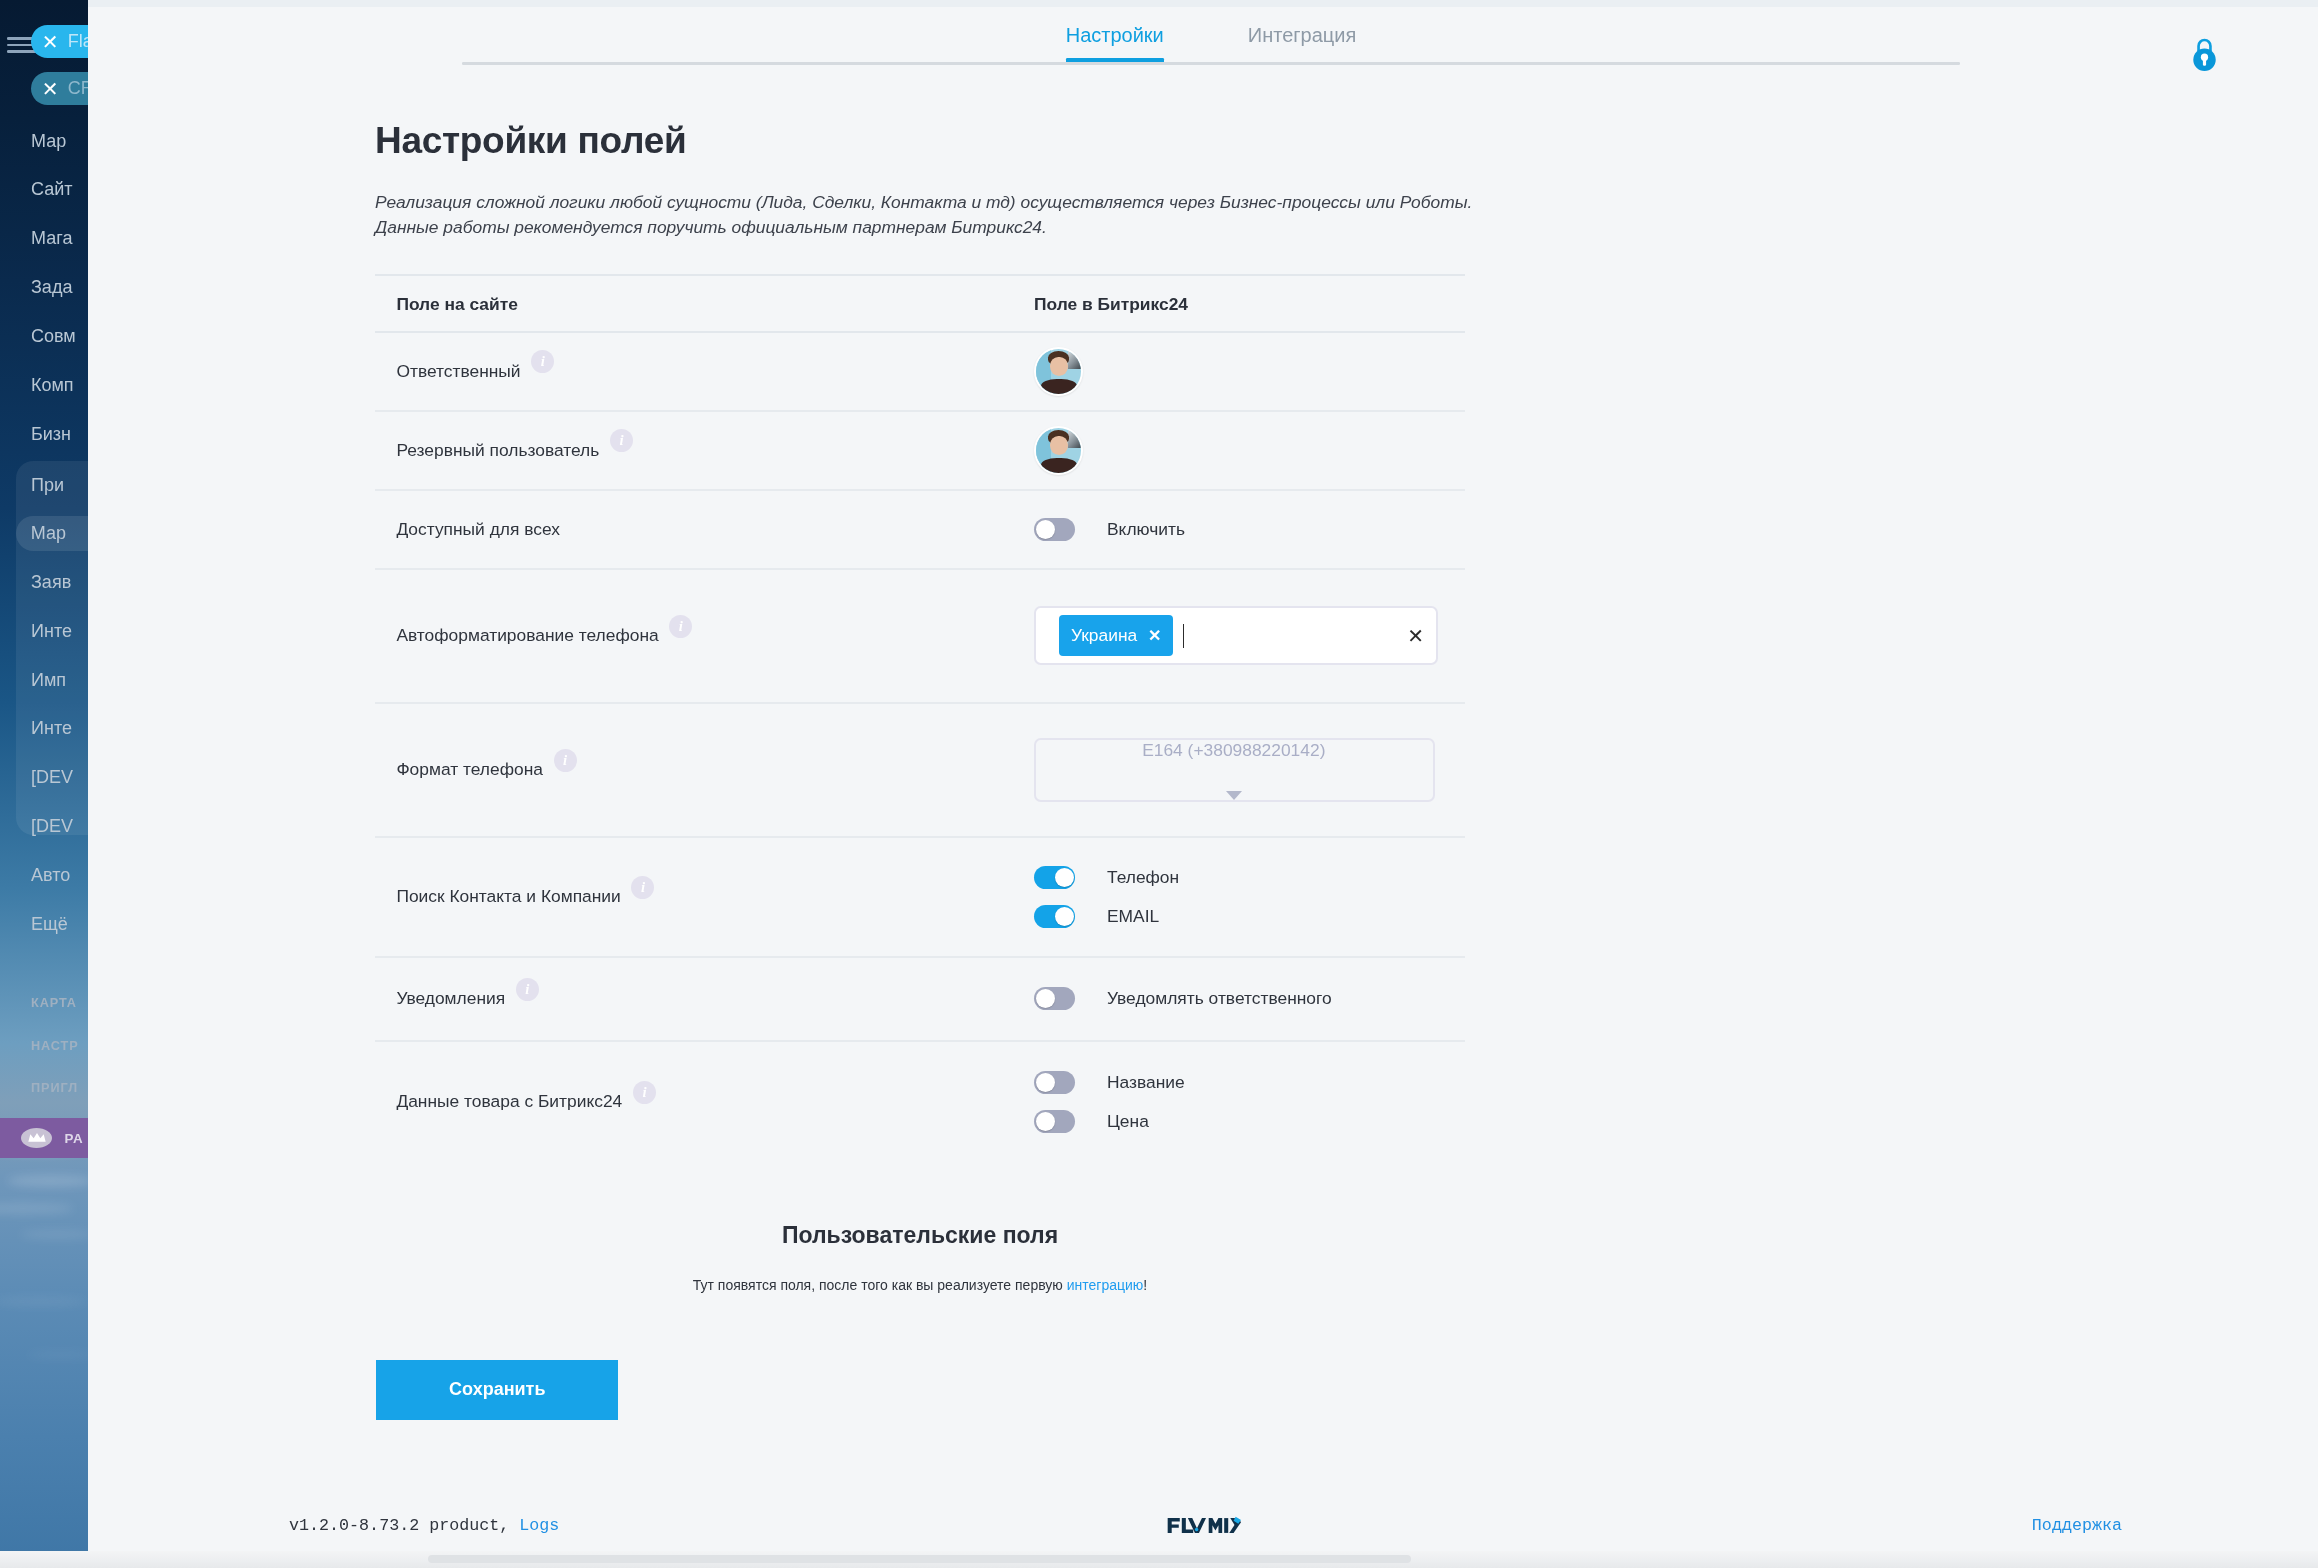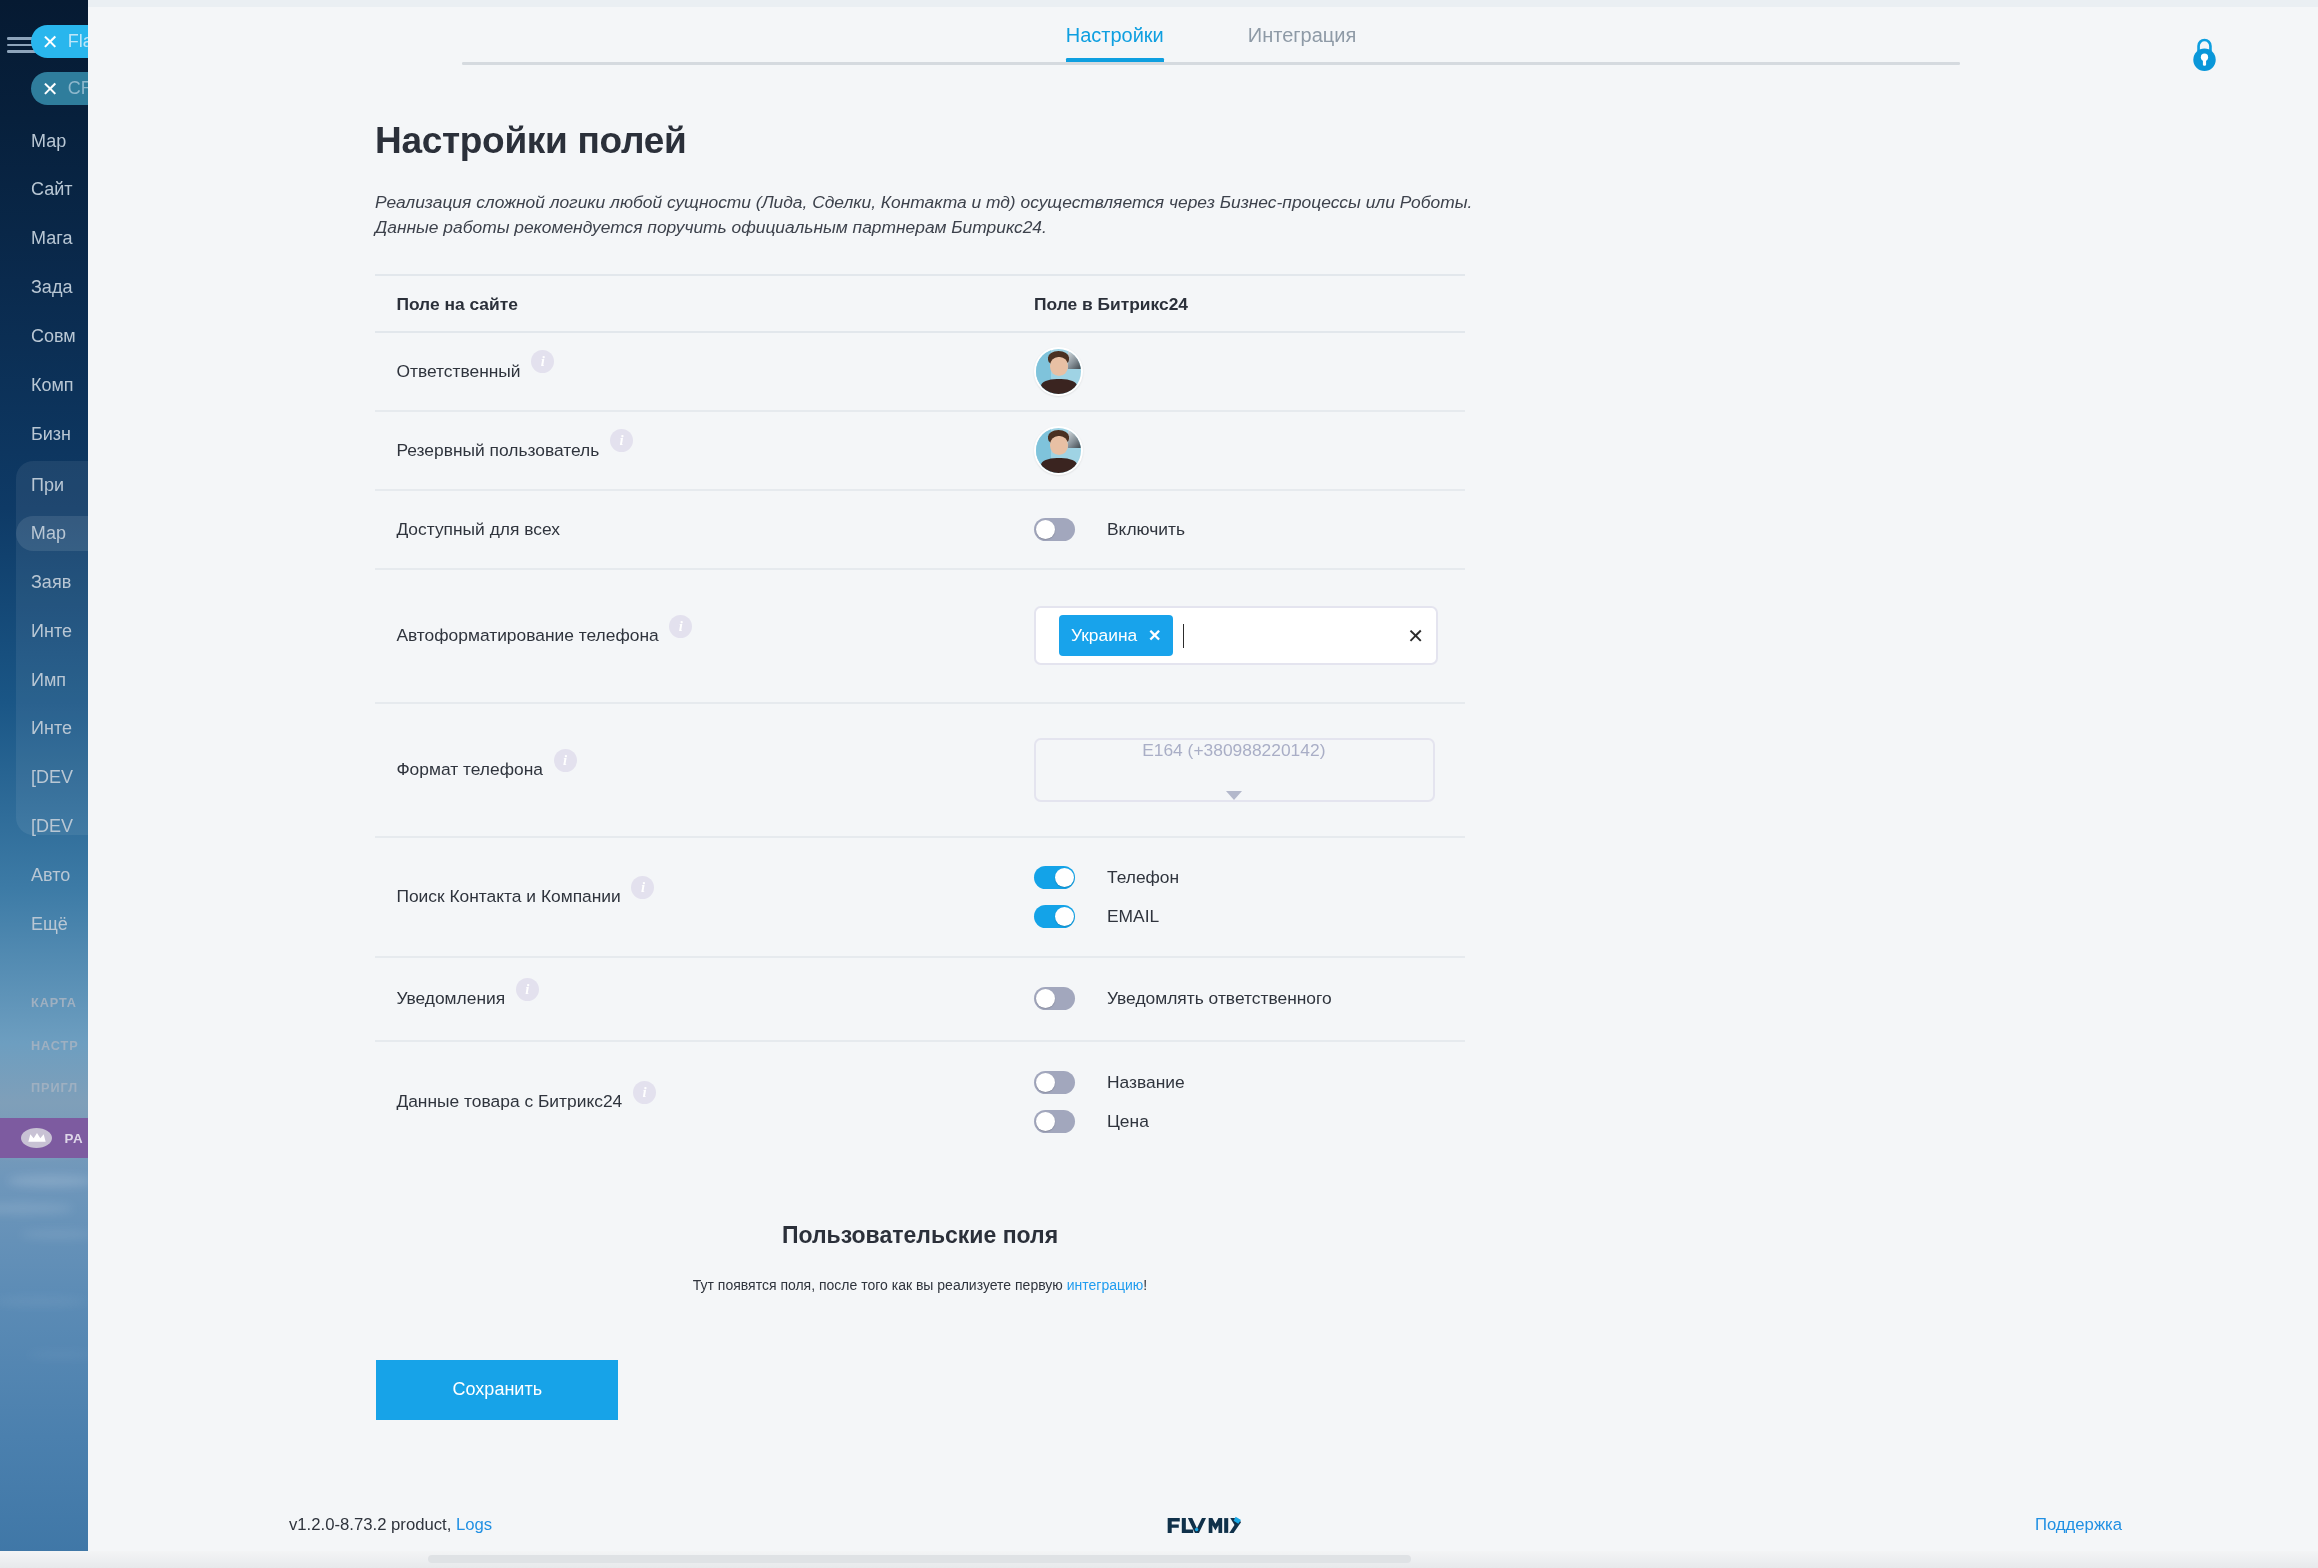--- a/index.html
+++ b/index.html
@@ -234,26 +234,27 @@
   #custom-title { font-size: 23px; font-weight: 700; color: #2b303a; }
   #custom-note { margin-top: 28px; font-size: 14px; color: #2f343d; }
   #custom-note a { color: #1f9cef; text-decoration: none; }
 
   
   #save-btn {
     margin-top: 67px; margin-left: 1.3px;
     width: 242px; height: 60px; background: #17a3e8; border: none;
     color: #ffffff; font-size: 18px; cursor: pointer;
     font-family: "Liberation Sans", sans-serif;
+    font-weight: bold;
   }
 
   
   #footer {
     position:absolute; left: 0; bottom: 23px; width: 2231px; height: 40px;
-    display:flex; align-items:center;
+    display:flex; align-items:center;font-family:Liberation Mono, monospace;
   }
   #footer .f-left {
     position:absolute; left: 201px; font-size: 16.7px; color: #2f343d; white-space: nowrap;
   }
   #footer .f-left a { color: #2190e3; text-decoration: none; }
   #footer .f-mid {
     position:absolute; left: 50%; transform: translateX(-50%);
     display:flex; align-items:center;
   }
   #footer .f-right {

